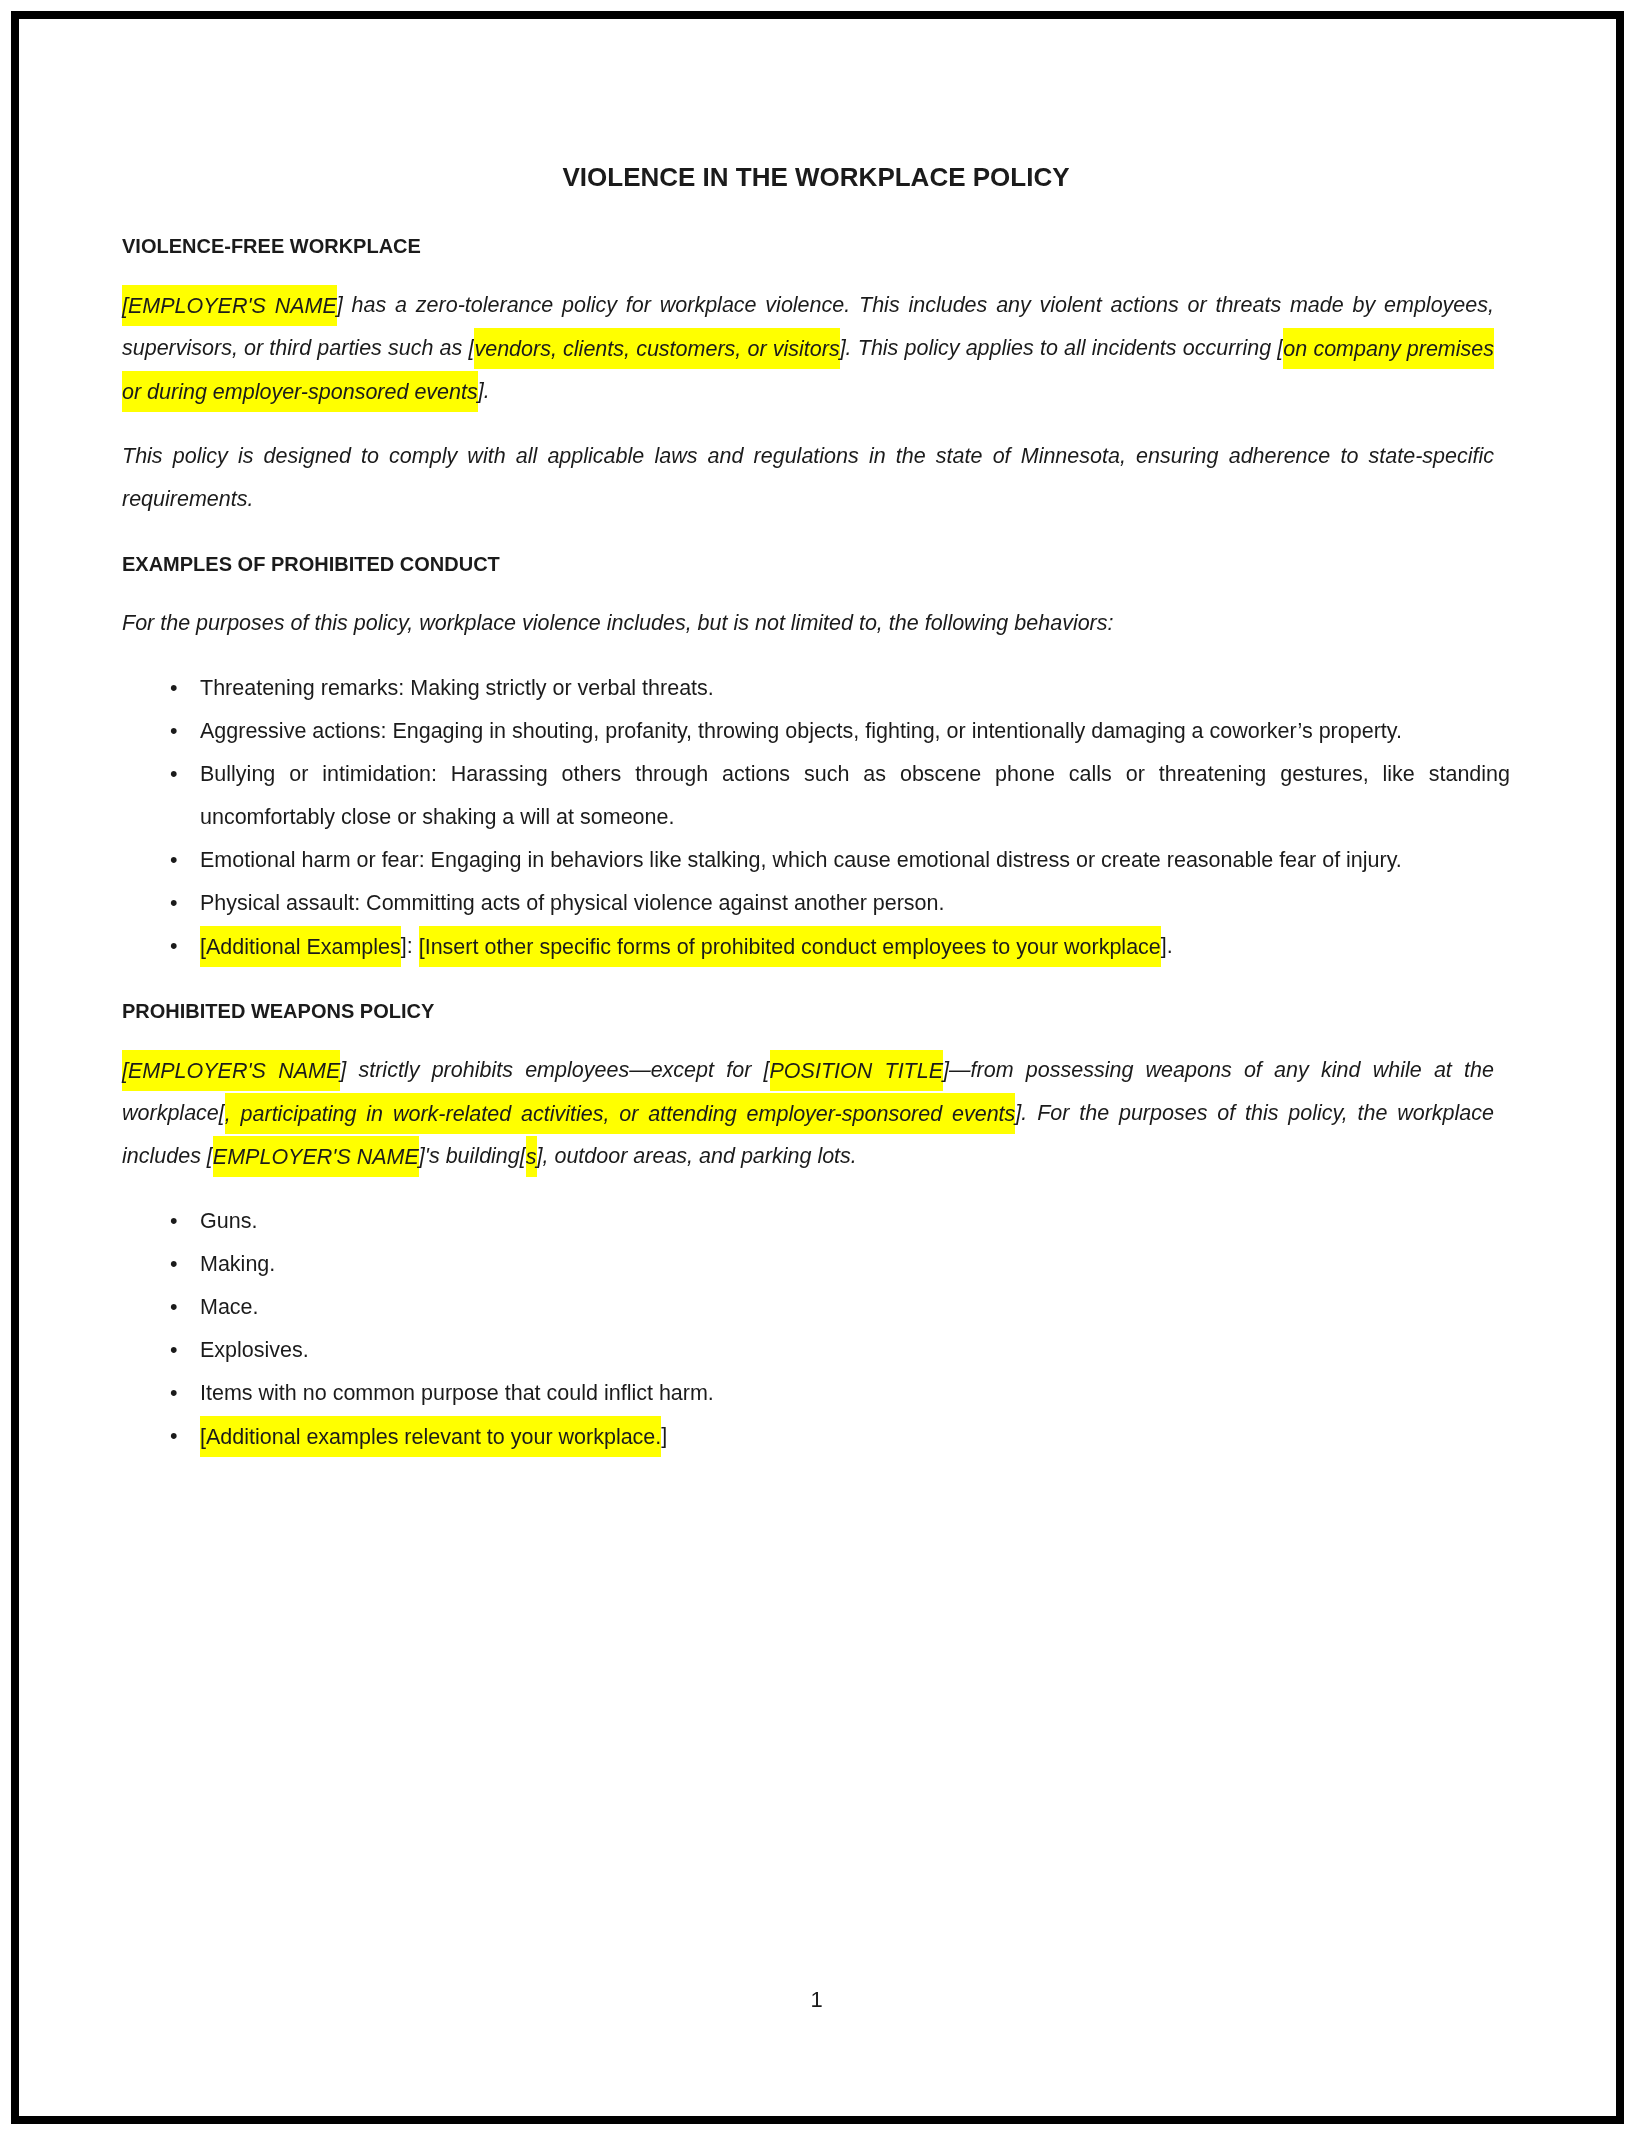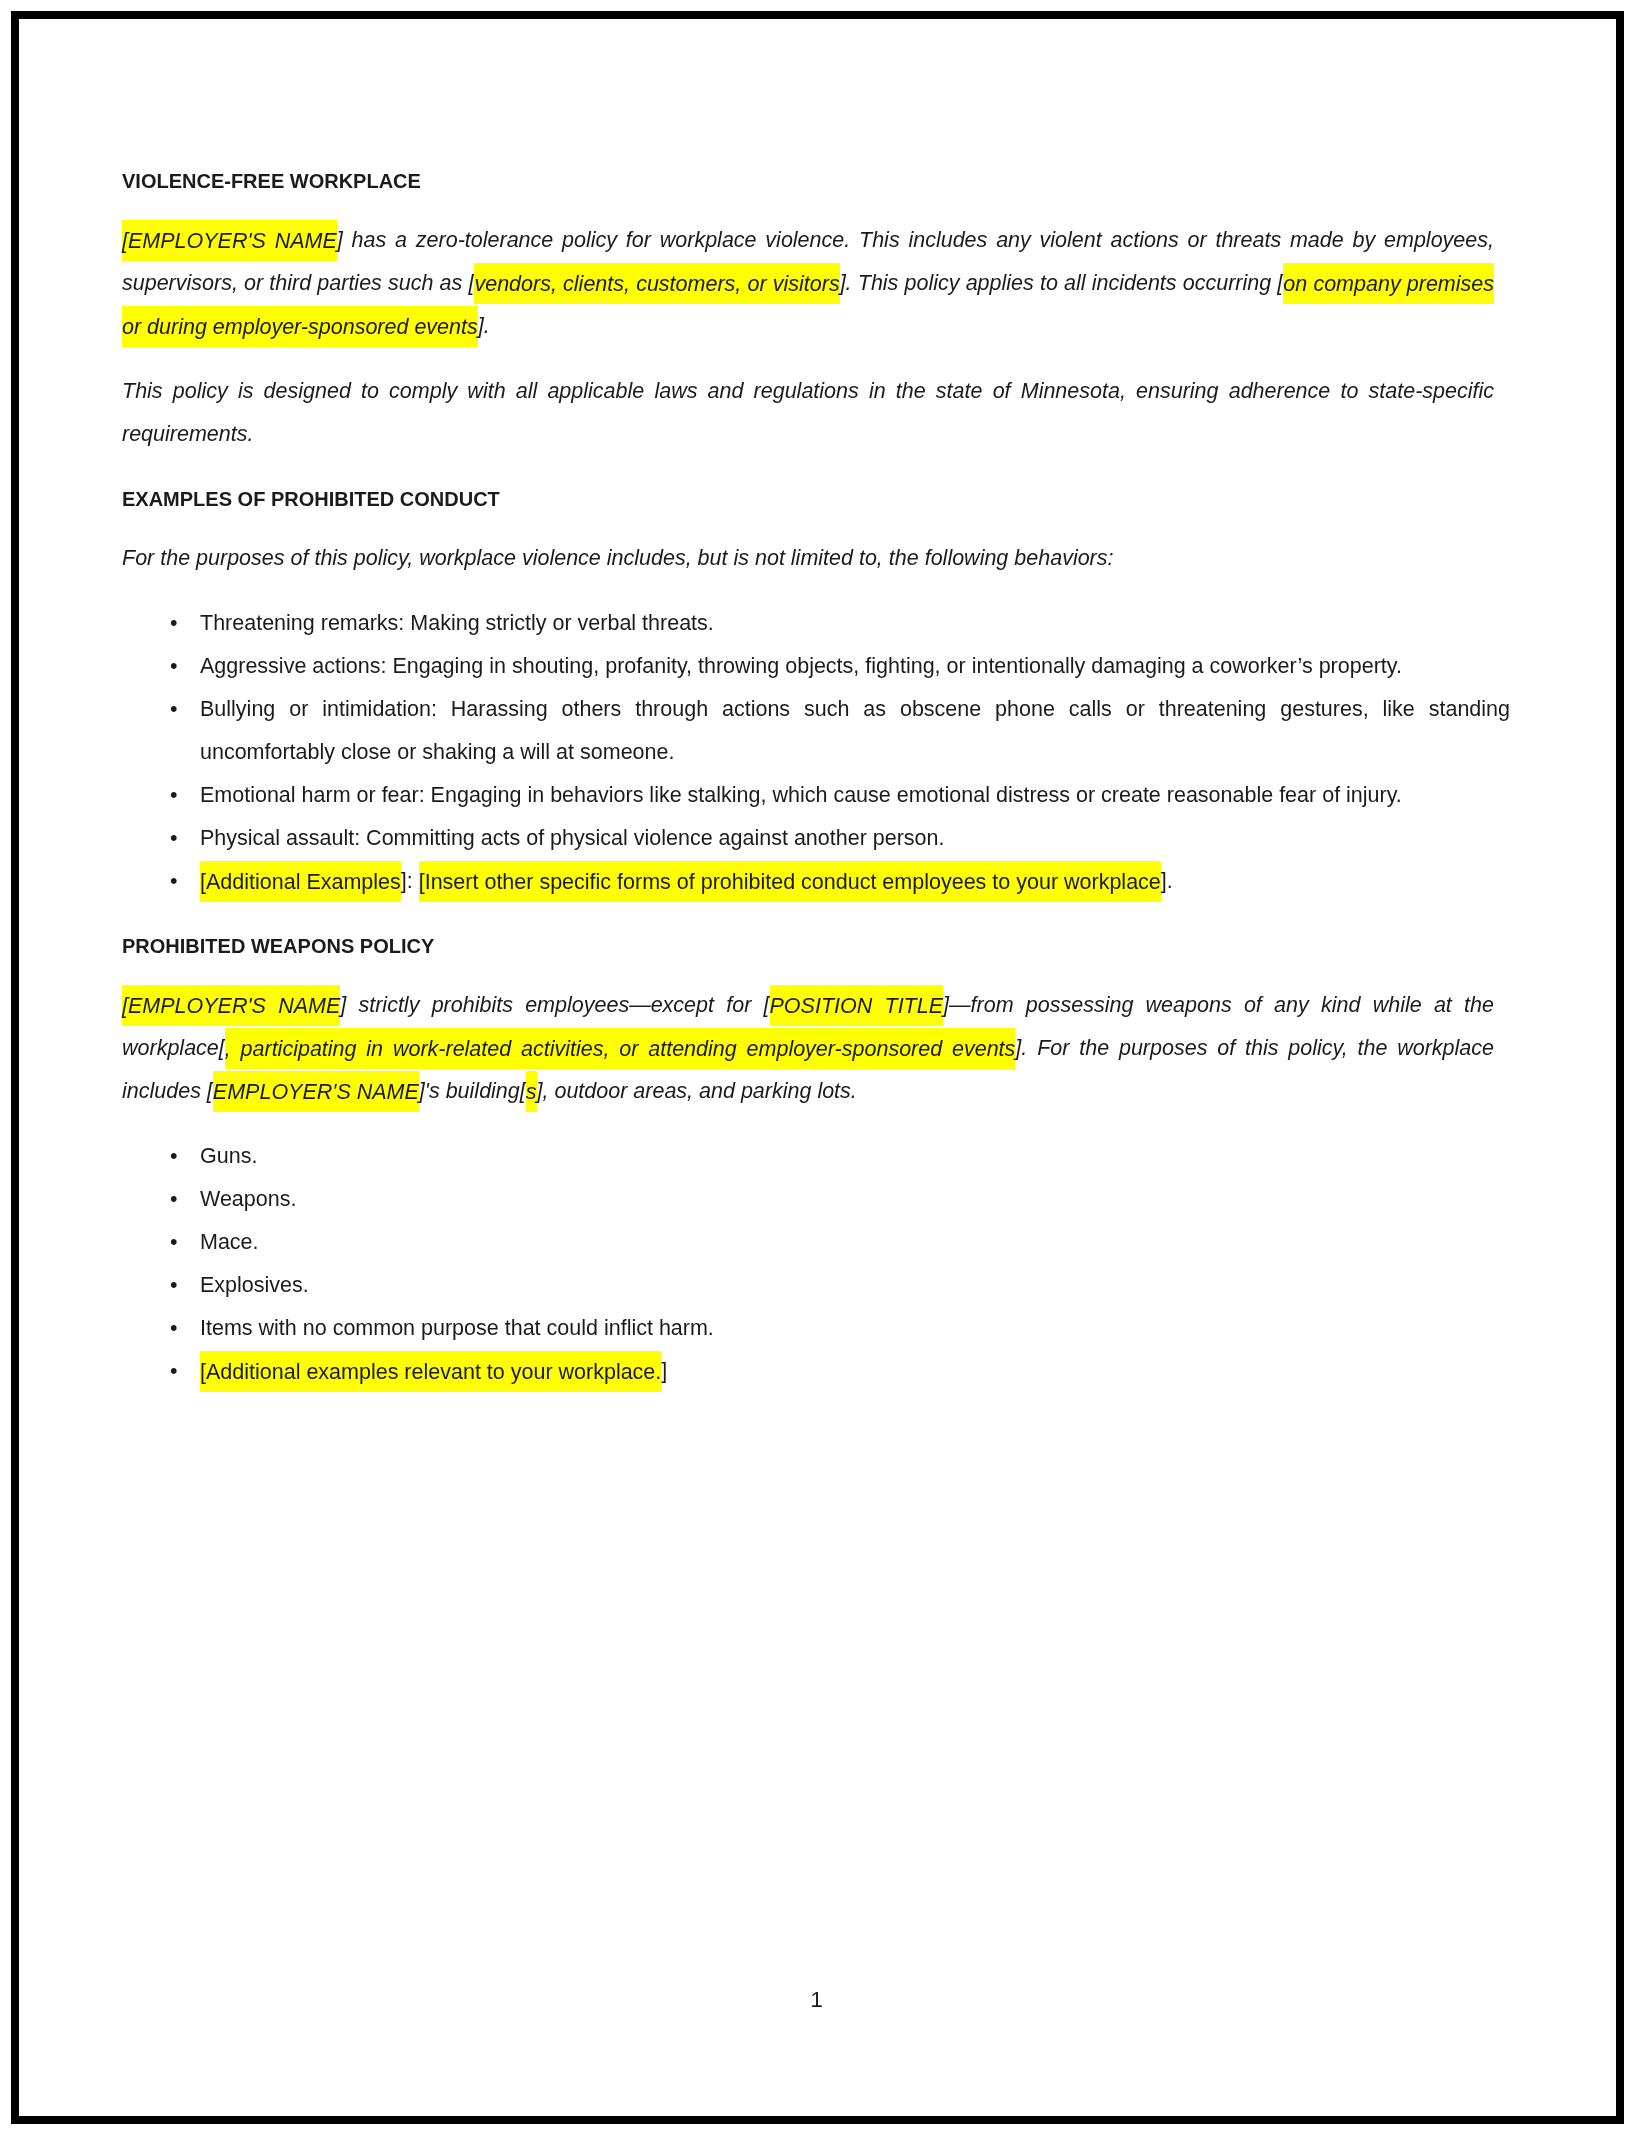--- a/index.html
+++ b/index.html
@@ -49,20 +49,21 @@
     position:absolute;left:0;right:0;top:1985px;
     text-align:center;font-size:22px;line-height:30px;
   }
 </style>
 </head>
 <body>
 
 <div class="page">
   <div class="border-frame"></div>
   <div class="content">
+      <h1 class="doc-title">VIOLENCE IN THE WORKPLACE POLICY</h1>
       <h2 class="doc-heading">VIOLENCE-FREE WORKPLACE</h2>
       <p class="doc-para"><span class="hl">[EMPLOYER'S NAME</span><span>] has a zero-tolerance policy for workplace violence. This includes any violent actions or threats made by employees, supervisors, or third parties such as [</span><span class="hl">vendors, clients, customers, or visitors</span><span>]. This policy applies to all incidents occurring [</span><span class="hl">on company premises or during employer-sponsored events</span><span>].</span></p>
       <p class="doc-para"><span>This policy is designed to comply with all applicable laws and regulations in the state of Minnesota, ensuring adherence to state-specific requirements.</span></p>
       <h2 class="doc-heading">EXAMPLES OF PROHIBITED CONDUCT</h2>
       <p class="doc-para"><span>For the purposes of this policy, workplace violence includes, but is not limited to, the following behaviors:</span></p>
       <ul class="doc-list">
         <li>
           <span class="marker">•</span>
           <span class="li-text"><span>Threatening remarks: Making strictly or verbal threats.</span></span>
         </li>
@@ -89,21 +90,21 @@
       </ul>
       <h2 class="doc-heading">PROHIBITED WEAPONS POLICY</h2>
       <p class="doc-para"><span class="hl">[EMPLOYER'S NAME</span><span>] strictly prohibits employees—except for [</span><span class="hl">POSITION TITLE</span><span>]—from possessing weapons of any kind while at the workplace[</span><span class="hl">, participating in work-related activities, or attending employer-sponsored events</span><span>]. For the purposes of this policy, the workplace includes [</span><span class="hl">EMPLOYER'S NAME</span><span>]'s building[</span><span class="hl">s</span><span>], outdoor areas, and parking lots.</span></p>
       <ul class="doc-list">
         <li>
           <span class="marker">•</span>
           <span class="li-text"><span>Guns.</span></span>
         </li>
         <li>
           <span class="marker">•</span>
-          <span class="li-text"><span>Weapons.</span></span>
+          <span class="li-text"><span>Making.</span></span>
         </li>
         <li>
           <span class="marker">•</span>
           <span class="li-text"><span>Mace.</span></span>
         </li>
         <li>
           <span class="marker">•</span>
           <span class="li-text"><span>Explosives.</span></span>
         </li>
         <li>

